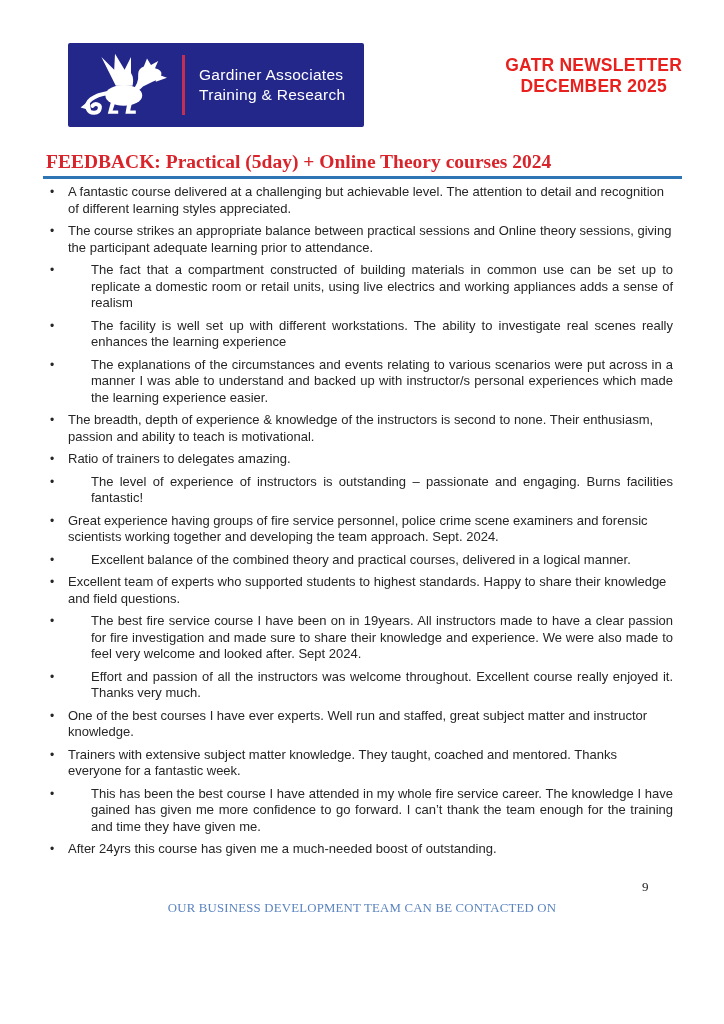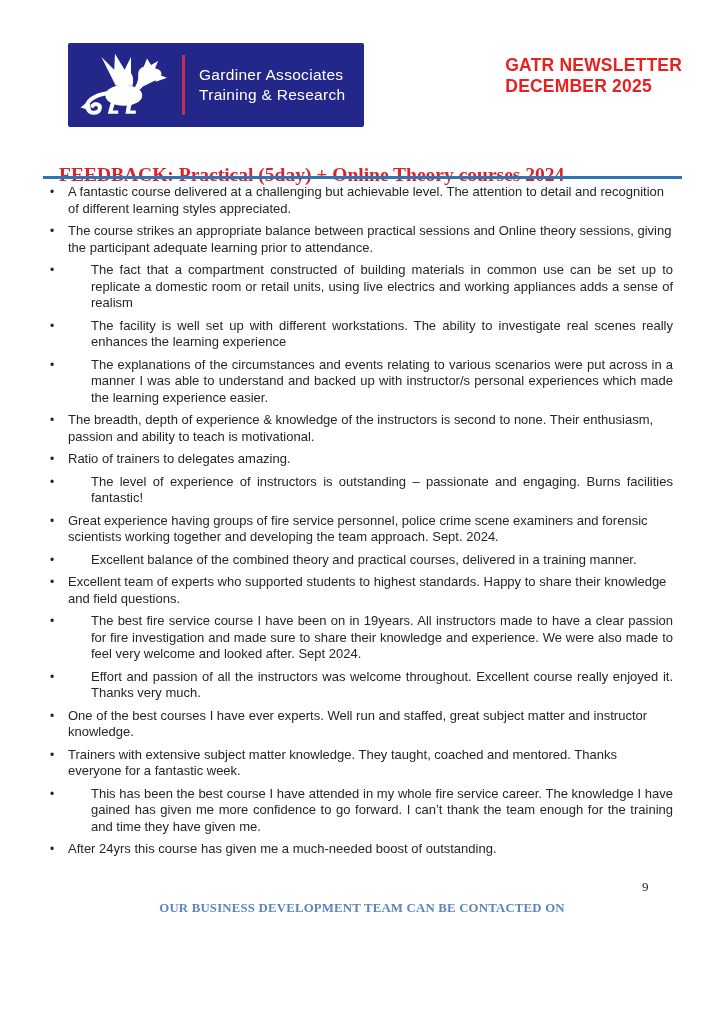--- a/index.html
+++ b/index.html
@@ -42,29 +42,30 @@
   }
   .logo-text {
     margin-left: 14px;
     color: #ffffff;
     font-size: 15.5px; line-height: 20px;
     letter-spacing: 0.3px;
     white-space: nowrap;
   }
   .newsletter {
     position: absolute; top: 55px; right: 42px;
+    text-align: center;
     color: var(--newsletter-red);
     font-weight: bold;
     font-size: 17.5px; line-height: 21px;
     letter-spacing: 0.2px;
   }
 
   
   .section-title {
-    position: absolute; left: 43px; top: 148px; margin: 16px;
+    position: absolute; left: 43px; top: 148px; margin: 3px;
     font-family: "Liberation Serif", serif;
     font-weight: 700;
     font-size: 19.5px;
     color: var(--heading-red);
     white-space: nowrap;
   }
   .title-rule {
     position: absolute; left: 43px; top: 176px;
     width: 639px; height: 3px;
     background: var(--title-rule);
@@ -92,21 +93,21 @@
   
   .page-number {
     position: absolute; left: 642px; top: 879px;
     font-family: "Liberation Serif", serif;
     font-size: 13px; color: #1a1a1a;
   }
   .footer {
     position: absolute; left: 0; top: 900px; width: 724px;
     text-align: center;
     font-family: "Liberation Serif", serif;
-    font-weight: bold;
+    font-weight: normal;
     font-size: 12.8px; line-height: 16px;
     letter-spacing: 0.2px;
     color: var(--footer-text);
   }
   .footer a {
     color: var(--footer-link);
     text-decoration: underline;
     cursor: pointer;
   }
 </style>
@@ -183,21 +184,21 @@
       <li class="feedback-item justify">
       <span class="bullet">•</span>
       <span class="text">The level of experience of instructors is outstanding – passionate and engaging. Burns facilities fantastic!</span>
     </li>
       <li class="feedback-item">
       <span class="bullet">•</span>
       <span class="text">Great experience having groups of fire service personnel, police crime scene examiners and forensic scientists working together and developing the team approach. Sept. 2024.</span>
     </li>
       <li class="feedback-item justify">
       <span class="bullet">•</span>
-      <span class="text">Excellent balance of the combined theory and practical courses, delivered in a training manner.</span>
+      <span class="text">Excellent balance of the combined theory and practical courses, delivered in a logical manner.</span>
     </li>
       <li class="feedback-item">
       <span class="bullet">•</span>
       <span class="text">Excellent team of experts who supported students to highest standards. Happy to share their knowledge and field questions.</span>
     </li>
       <li class="feedback-item justify">
       <span class="bullet">•</span>
       <span class="text">The best fire service course I have been on in 19years. All instructors made to have a clear passion for fire investigation and made sure to share their knowledge and experience. We were also made to feel very welcome and looked after. Sept 2024.</span>
     </li>
       <li class="feedback-item justify">

